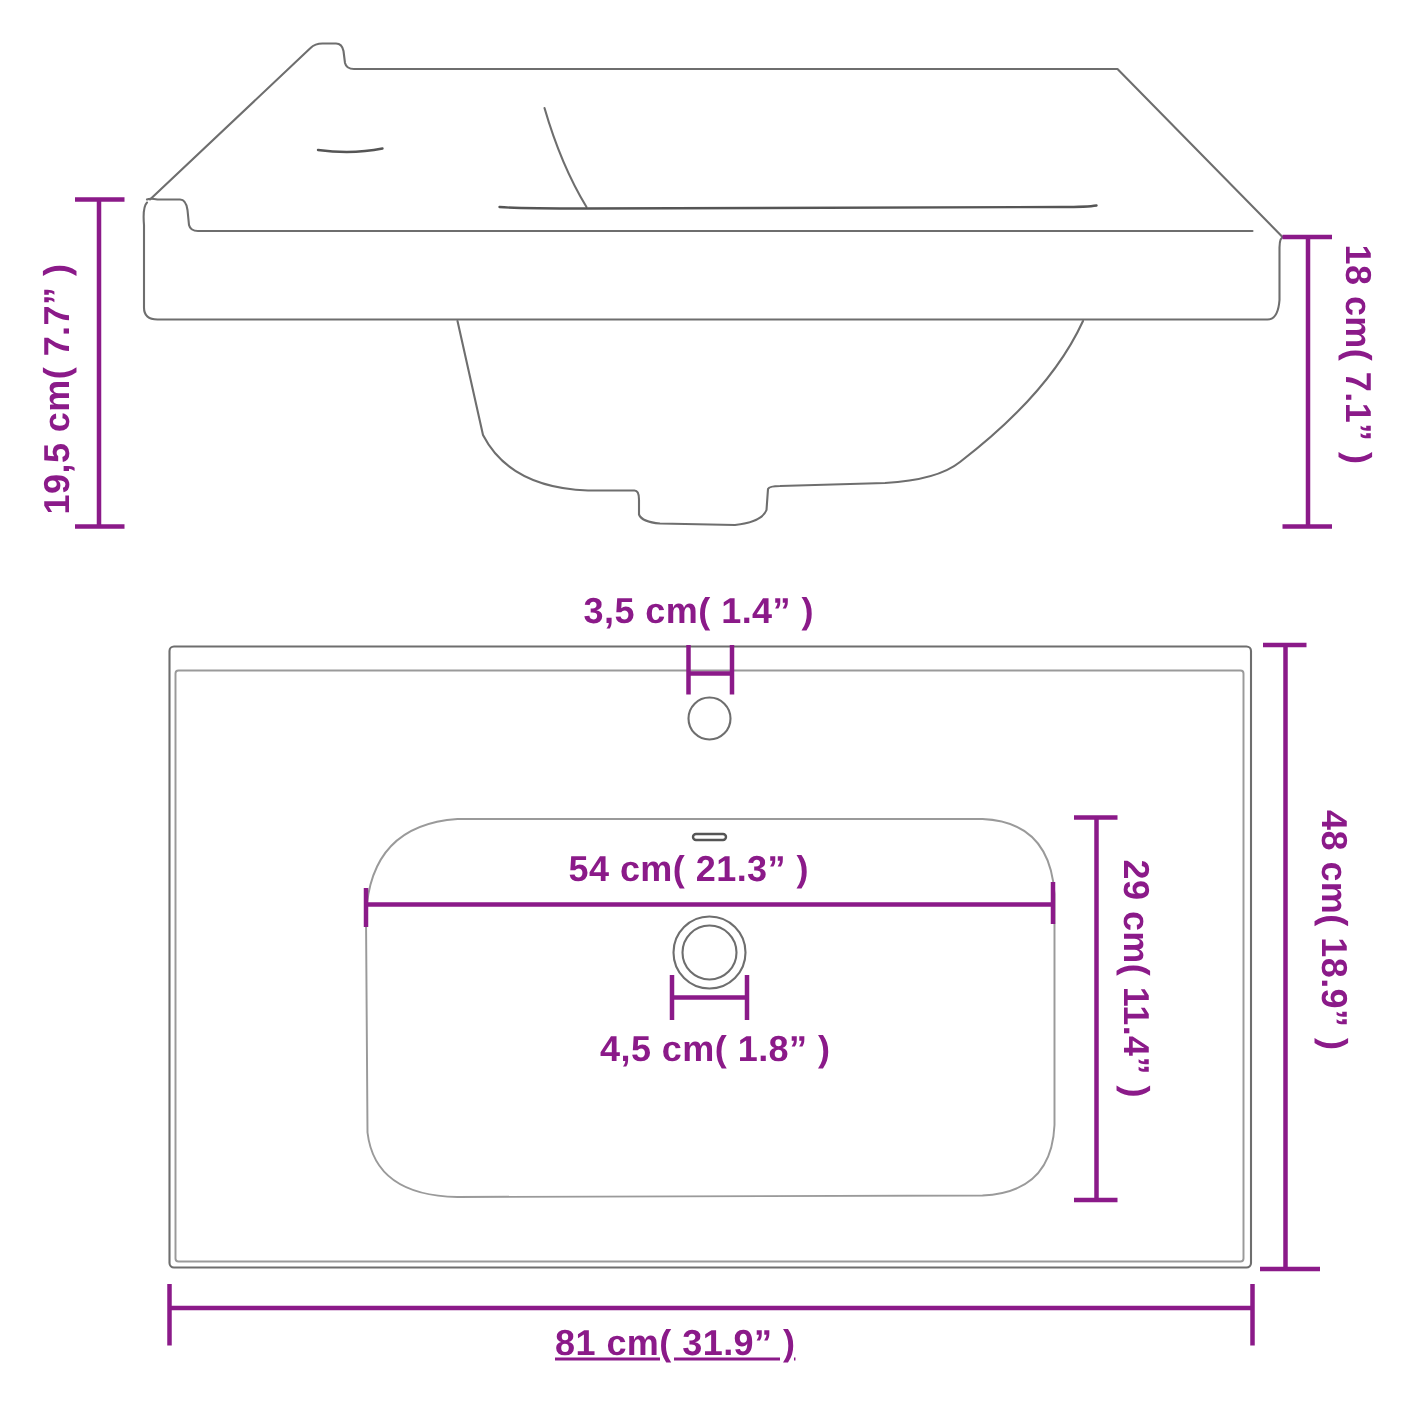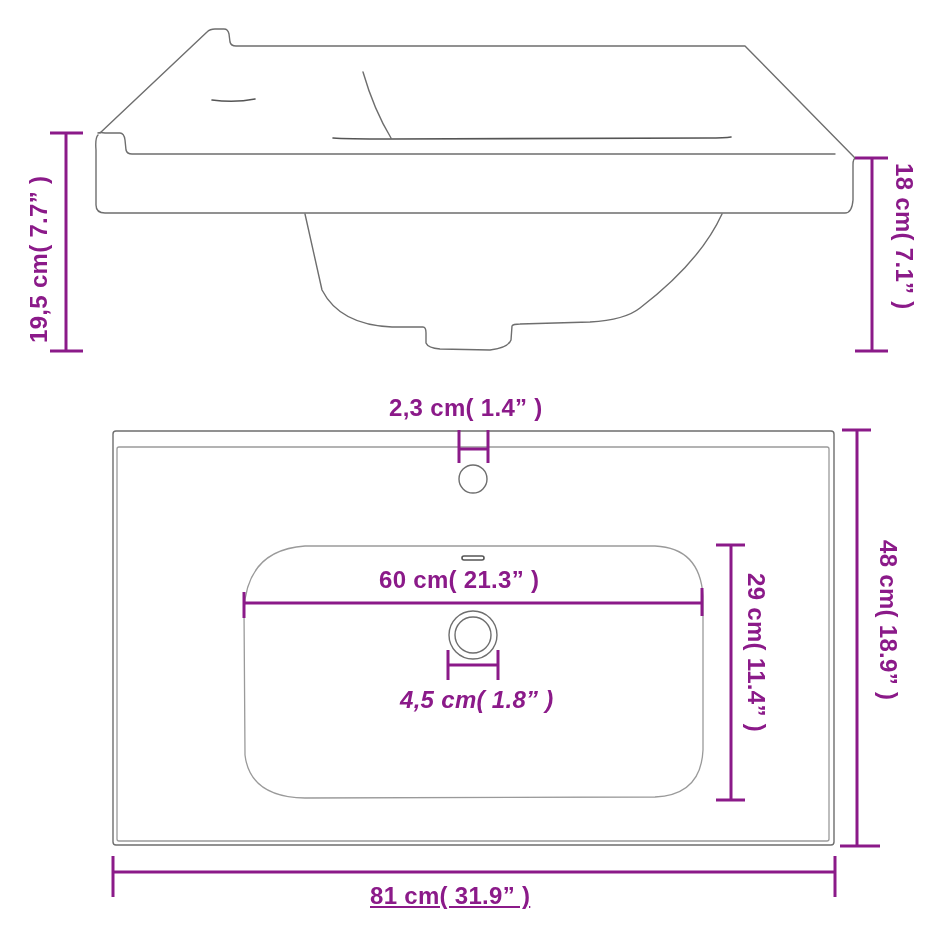--- a/index.html
+++ b/index.html
@@ -98,23 +98,23 @@
     <line class="dim" x1="113" y1="872" x2="835" y2="872"></line>
     <line class="dim" x1="113" y1="856" x2="113" y2="897"></line>
     <line class="dim" x1="835" y1="856" x2="835" y2="897"></line>
   </g>
 </svg>
 
 <div class="label vert-ccw" style="left:27px; top:343px;">19,5 cm( 7.7” )</div>
 
 <div class="label vert-cw" style="left:916px; top:163px;">18 cm( 7.1” )</div>
 
-<div class="label" style="left:389px; top:396px;">2,3 cm( 1.4” )</div>
+<div class="label" style="left:389px; top:396px;">3,5 cm( 1.4” )</div>
 
-<div class="label" style="left:379px; top:568px;">60 cm( 21.3” )</div>
+<div class="label" style="left:379px; top:568px;">54 cm( 21.3” )</div>
 
-<div class="label" style="left:400px; top:688px;font-style:italic;">4,5 cm( 1.8” )</div>
+<div class="label" style="left:400px; top:688px;">4,5 cm( 1.8” )</div>
 
 <div class="label vert-cw" style="left:768px; top:573px;">29 cm( 11.4” )</div>
 
 <div class="label vert-cw" style="left:900px; top:540px;">48 cm( 18.9” )</div>
 
 <div class="label" style="left:370px; top:884px;text-decoration:underline;">81 cm( 31.9” )</div>
 
 </body></html>

